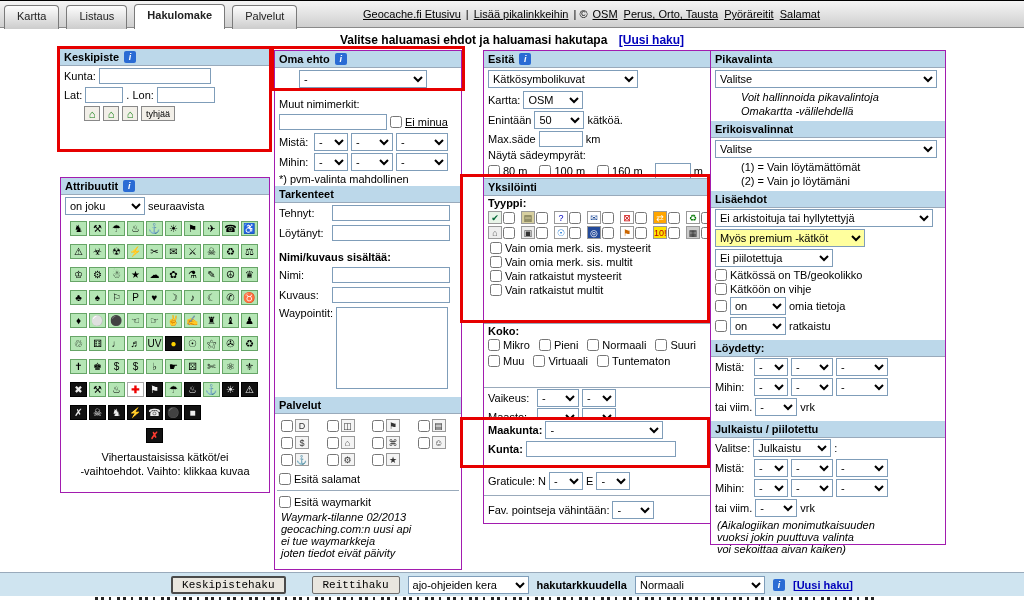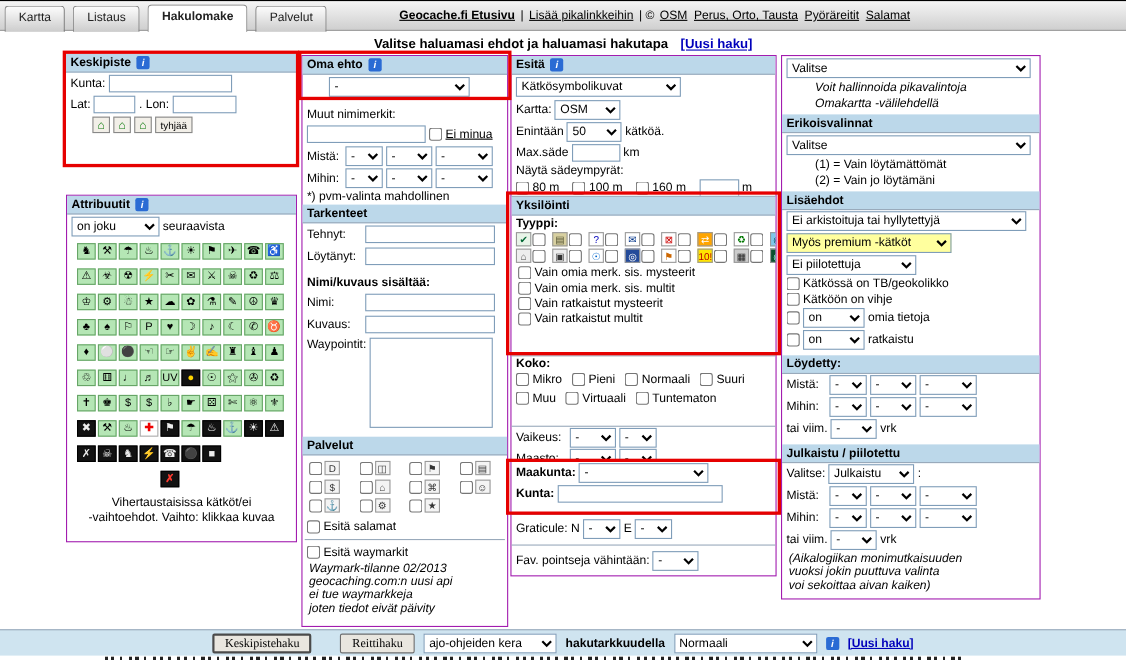--- a/index.html
+++ b/index.html
@@ -59,37 +59,37 @@
 
 #palv-grid{display:flex;flex-wrap:wrap;padding:3px 2px;width:100%}
 .pcell{display:inline-flex;align-items:center;gap:2px;width:25%;padding:2px 0 2px 4px}
 .picon{width:14px;height:13px;border:1px solid #999;background:#f4f4f4;font-size:9px;line-height:12px;text-align:center;display:inline-block;color:#333}
 
 .blk{overflow:hidden}
 .blk+.blk{border-top:1px solid #9ab}
 .b-esita{height:127px}.b-yks{height:145px}.b-koko{height:64px}.b-vm{height:32px}.b-maak{height:48px}.b-grat{height:28px}.b-fav{height:30px}
 
 #bottombar{position:absolute;left:0;top:572px;width:1024px;height:24px;background:#cfe4f0;border-top:1px solid #9ab;display:flex;align-items:center;justify-content:center;gap:8px}
-.btn{font-size:11px;font-family:Liberation Serif, serif;padding:2px 10px;background:#e9e6df;border:1px solid #6e6e6e;border-radius:2px;cursor:pointer}
+.btn{font-size:11px;font-family:Liberation Mono, monospace;padding:2px 10px;background:#e9e6df;border:1px solid #6e6e6e;border-radius:2px;cursor:pointer}
 .btn.def{border:2px solid #4a4a4a;padding:1px 9px}
 #footclip{position:absolute;left:95px;top:597px;width:780px;height:3px;overflow:hidden;background:repeating-linear-gradient(90deg,#222 0 3px,transparent 3px 6px,#222 6px 9px,transparent 9px 14px,#222 14px 16px,transparent 16px 22px)}
 .nw{white-space:nowrap}
 </style>
 </head>
 <body>
 
 <div id="screen">
 
   <div id="tabbar">
     <div class="tab">Kartta</div>
     <div class="tab">Listaus</div>
     <div class="tab active">Hakulomake</div>
     <div class="tab">Palvelut</div>
     <span id="toplinks">
-      <a style="font-weight:bold">Geocache.fi Etusivu</a><span class="sep">|</span><a>Lisää pikalinkkeihin</a><span class="sep">| ©</span><a>OSM</a><a>Perus, Orto, Tausta</a><a>Pyöräreitit</a><a>Salamat</a>
+      <a style="font-weight:normal">Geocache.fi Etusivu</a><span class="sep">|</span><a>Lisää pikalinkkeihin</a><span class="sep">| ©</span><a>OSM</a><a>Perus, Orto, Tausta</a><a>Pyöräreitit</a><a>Salamat</a>
     </span>
   </div>
 
   <div id="titleline">
     <b>Valitse haluamasi ehdot ja haluamasi hakutapa</b>
     <a class="blue">[Uusi haku]</a>
   </div>
 
   <div class="panel" style="left:60px;top:49px;width:209px;height:76px;border:none">
     <div class="sh">
@@ -262,21 +262,21 @@
       <span>Esitä waymarkit</span>
     </div>
     <div class="note it">
         <div>Waymark-tilanne 02/2013</div>
         <div>geocaching.com:n uusi api</div>
         <div>ei tue waymarkkeja</div>
         <div>joten tiedot eivät päivity</div>
       </div>
   </div>
 
-  <div class="panel" style="left:464px;top:50px;width:242px;height:474px">
+  <div class="panel" style="left:483px;top:50px;width:242px;height:474px">
 
     <div class="blk b-esita">
       <div class="sh">
         <span>Esitä</span>
         <span class="info">i</span>
       </div>
       <div class="row">
         <select class="sel" style="width:150px"><option>Kätkösymbolikuvat</option></select>
       </div>
       <div class="row tight">
@@ -473,20 +473,23 @@
     <div class="blk b-fav">
       <div class="row tight" style="padding-top:5px">
         <span class="lbl">Fav. pointseja vähintään:</span>
         <select class="sel s2"><option>-</option></select>
       </div>
     </div>
   </div>
 
   <div class="panel" style="left:710px;top:50px;width:236px;height:495px">
 
+    <div class="sh">
+      <span>Pikavalinta</span>
+    </div>
     <div class="row">
       <select class="sel" style="width:222px"><option>Valitse</option></select>
     </div>
     <div class="row tight it" style="padding-left:30px">
         <span>Voit hallinnoida pikavalintoja</span>
       </div>
     <div class="row tight it" style="padding-left:30px">
         <span>Omakartta -välilehdellä</span>
       </div>
 

